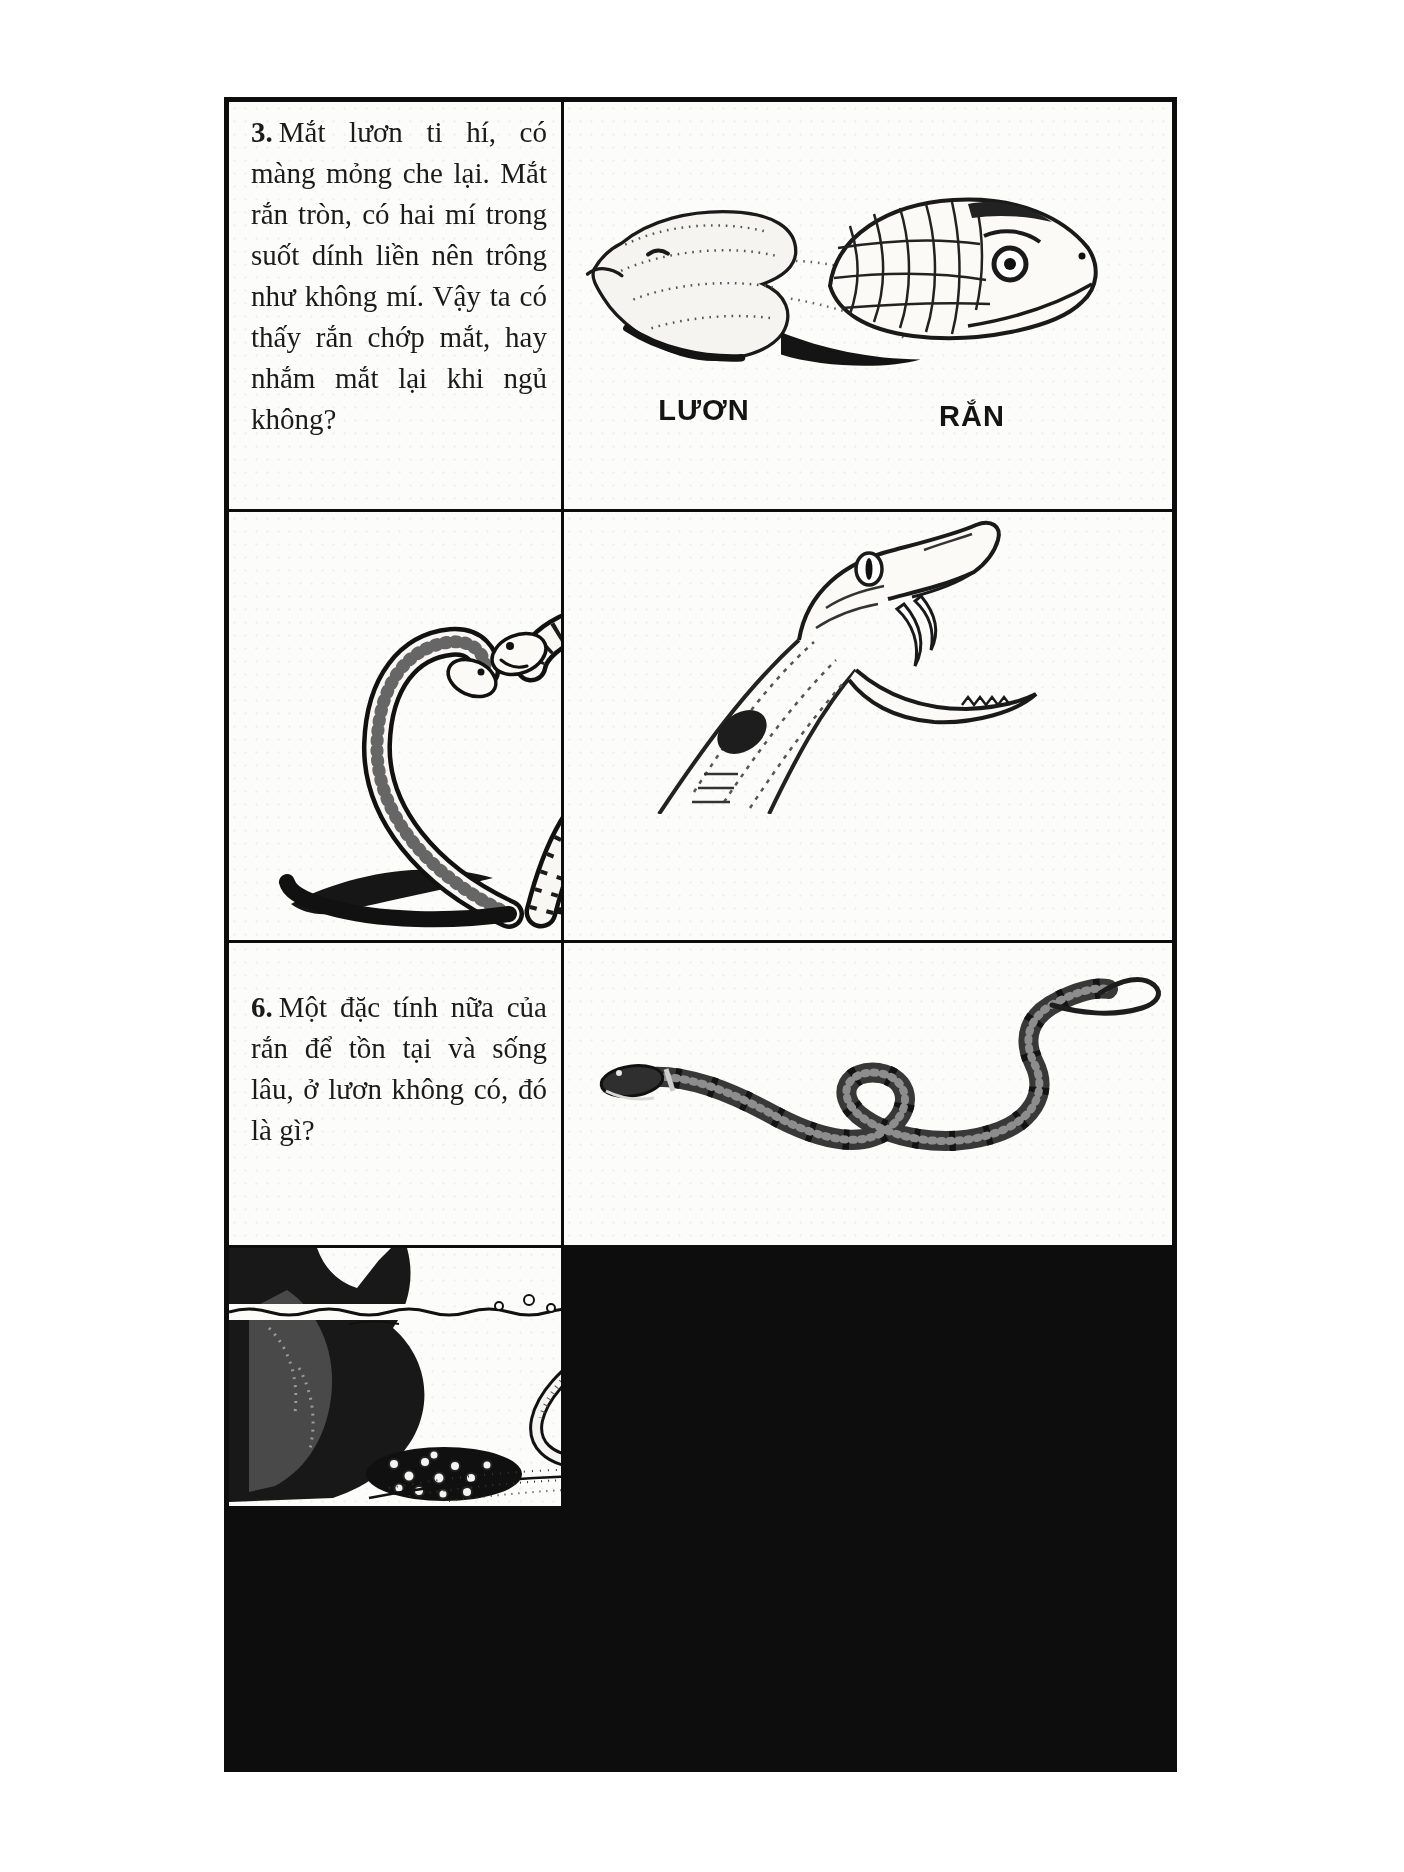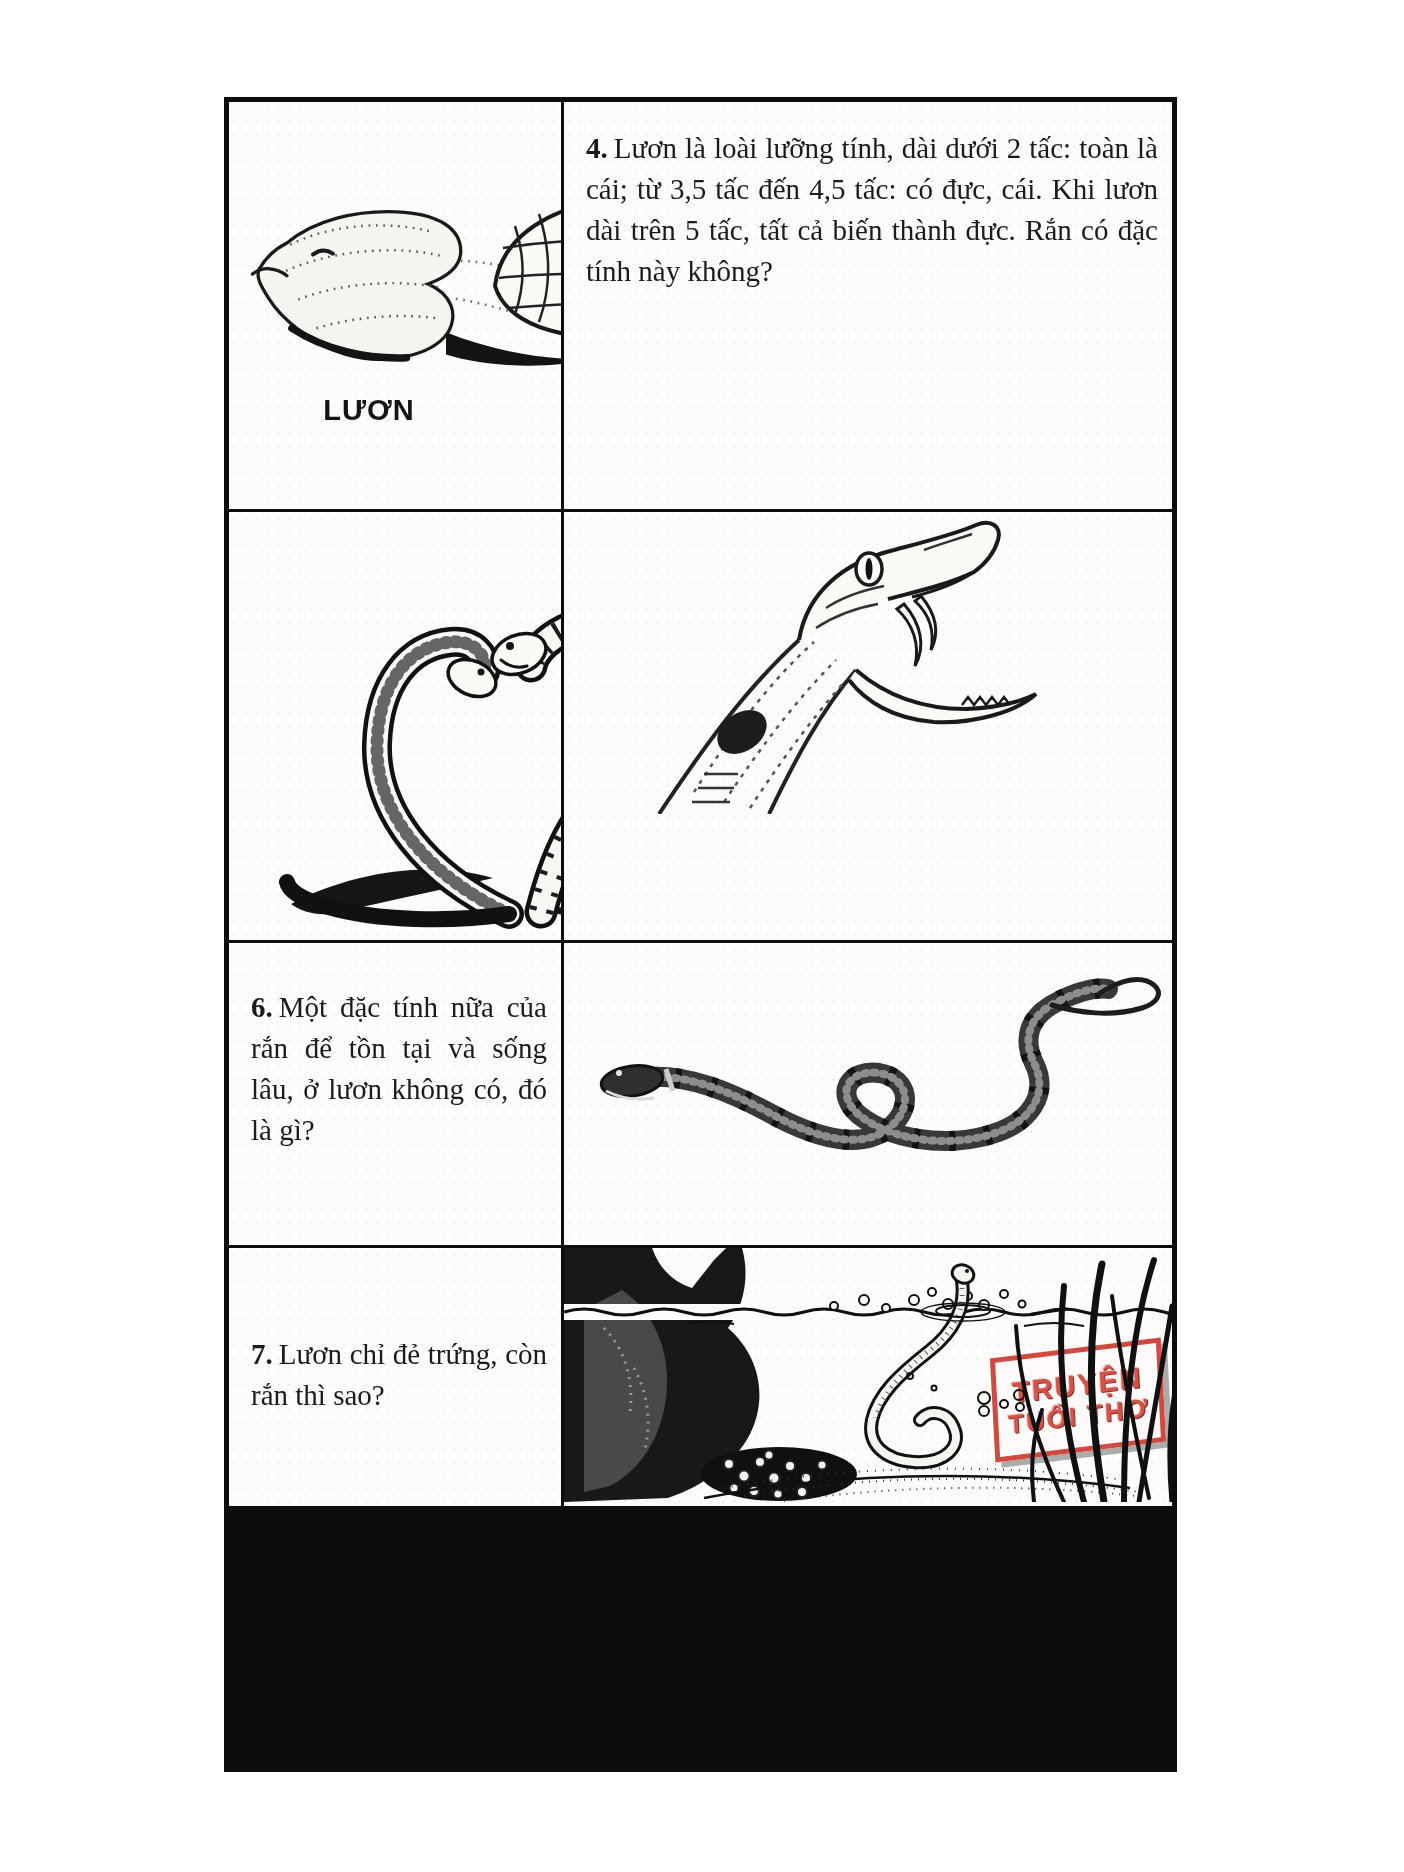--- a/index.html
+++ b/index.html
@@ -87,20 +87,23 @@
     line-height: 1.05;
   }
   .stamp .st1 { font-size: 29px; }
   .stamp .st2 { font-size: 26px; }
 </style>
 </head>
 <body>
 
 <div class="scan-table">
 
+  <div class="cell qcell">
+    <span class="qnum">3.</span><span>Mắt lươn ti hí, có màng mỏng che lại. Mắt rắn tròn, có hai mí trong suốt dính liền nên trông như không mí. Vậy ta có thấy rắn chớp mắt, hay nhắm mắt lại khi ngủ không?</span>
+  </div>
   <div class="cell illu">
     <svg width="613" height="407" viewBox="0 0 613 407">
 
       <g transform="translate(12,36) scale(0.82)">
         <path d="M 22,160 C 30,146 40,136 56,128 C 90,100 140,88 190,90 C 240,92 268,110 268,138 C 268,158 250,170 228,178 C 256,190 266,214 252,238 C 232,266 175,278 128,264 C 88,252 50,222 34,196 C 24,180 18,170 22,160 Z" fill="#f6f4f0" stroke="#1a1a1a" stroke-width="4"></path>
         <path d="M 14,166 C 26,156 44,158 56,168" fill="none" stroke="#1a1a1a" stroke-width="4" stroke-linecap="round"></path>
         <path d="M 88,142 q 12,-9 24,-1" fill="none" stroke="#1a1a1a" stroke-width="5" stroke-linecap="round"></path>
         <path d="M 60,130 C 110,105 180,100 235,115" fill="none" stroke="#555" stroke-width="3" stroke-dasharray="2 7"></path>
         <path d="M 55,162 C 110,137 190,130 245,144" fill="none" stroke="#555" stroke-width="3" stroke-dasharray="2 7"></path>
         <path d="M 70,197 C 120,177 190,172 240,182" fill="none" stroke="#555" stroke-width="3" stroke-dasharray="2 7"></path>
@@ -127,23 +130,20 @@
         <path d="M 478,108 C 486,140 486,180 478,214" fill="none" stroke="#222" stroke-width="2.5"></path>
         <path d="M 340,152 C 390,144 440,142 482,148" fill="none" stroke="#222" stroke-width="2.5"></path>
         <path d="M 336,182 C 390,176 440,176 488,184" fill="none" stroke="#222" stroke-width="2.5"></path>
         <path d="M 344,212 C 395,208 445,206 492,208" fill="none" stroke="#222" stroke-width="2.5"></path>
       </g>
     </svg>
     <div class="animal-label label-luon">LƯƠN</div>
     <div class="animal-label label-ran">RẮN</div>
   </div>
 
-  <div class="cell qcell pad2">
-    <span class="qnum">4.</span><span>Lươn là loài lưỡng tính, dài dưới 2 tấc: toàn là cái; từ 3,5 tấc đến 4,5 tấc: có đực, cái. Khi lươn dài trên 5 tấc, tất cả biến thành đực. Rắn có đặc tính này không?</span>
-  </div>
   <div class="cell illu">
     <svg class="qmark-svg" width="613" height="428" viewBox="0 0 613 428">
 
       <g>
         <path d="M 62,392 C 122,360 202,348 264,366 C 222,376 152,390 112,400 C 92,405 74,401 62,392 Z" fill="#161616"></path>
         <path d="M 300,396 C 380,416 470,410 520,384 C 558,364 558,336 534,322 C 500,302 452,306 432,330 C 470,318 510,330 514,353 C 518,379 460,396 390,394 Z" fill="#161616"></path>
         <path d="M 520,384 C 558,378 584,360 594,338" fill="none" stroke="#161616" stroke-width="11" stroke-linecap="round"></path>
         <path d="M 330,366 C 390,386 450,388 500,374" fill="none" stroke="#161616" stroke-width="14" stroke-linecap="round"></path>
       </g>
 
@@ -209,23 +209,20 @@
       </g>
       <g>
         <ellipse cx="68" cy="138" rx="31" ry="15" fill="#2f2f2f" stroke="#111" stroke-width="3" transform="rotate(-8 68 138)"></ellipse>
         <circle cx="55" cy="130" r="3" fill="#e8e8e8"></circle>
         <path d="M 42,148 q 22,11 48,7" fill="none" stroke="#d9d9d9" stroke-width="3"></path>
         <path d="M 102,126 l 7,22" stroke="#cccccc" stroke-width="5"></path>
       </g>
     </svg>
   </div>
 
-  <div class="cell qcell pad5">
-    <span class="qnum">7.</span><span>Lươn chỉ đẻ trứng, còn rắn thì sao?</span>
-  </div>
   <div class="cell illu">
     <div class="stamp">
       <span class="st1">TRUYỆN</span>
       <span class="st2">TUỔI THƠ</span>
     </div>
     <svg width="613" height="254" viewBox="0 0 613 254">
       <g>
         <path d="M 0,0 L 88,0 C 96,22 110,34 128,40 L 150,12 L 162,0 L 178,0 C 186,28 180,58 164,80 C 196,108 204,150 186,186 C 172,214 140,238 104,250 L 0,254 Z" fill="#181818"></path>
         <path d="M 58,42 C 88,62 108,102 102,150 C 96,196 72,224 46,238 L 20,244 L 20,62 Z" fill="#494949"></path>
         <path d="M 40,80 C 60,100 70,130 66,165" fill="none" stroke="#9a9a9a" stroke-width="3" stroke-dasharray="2 6"></path>

